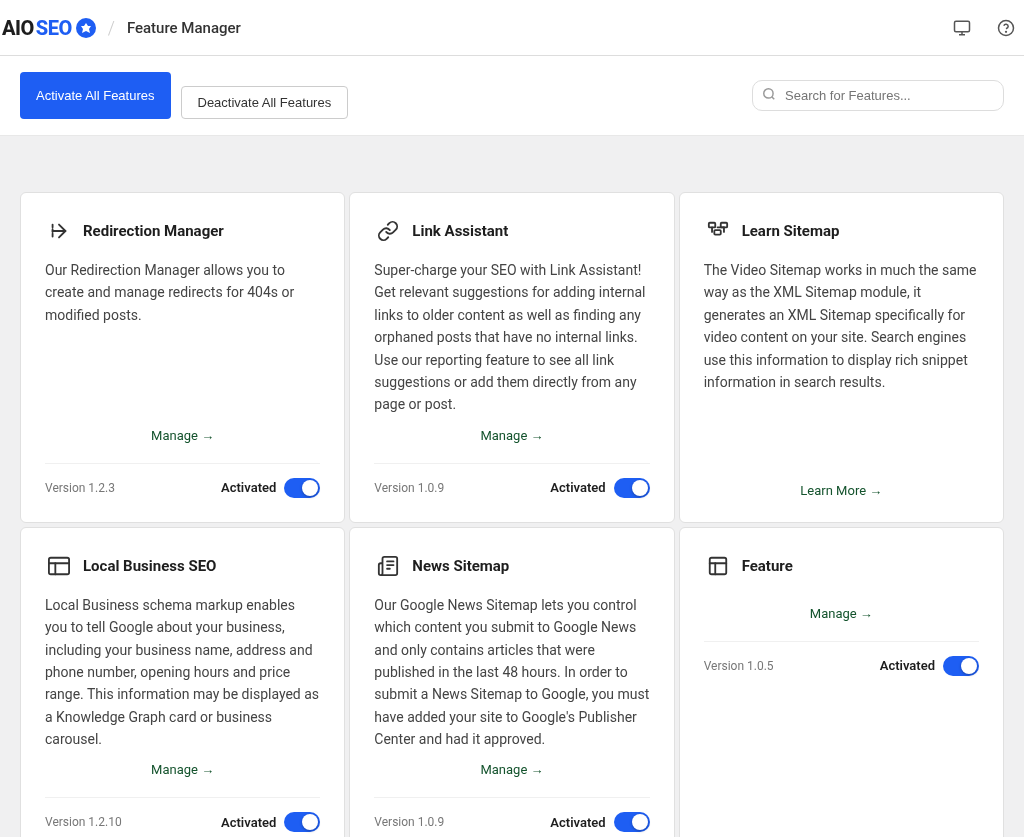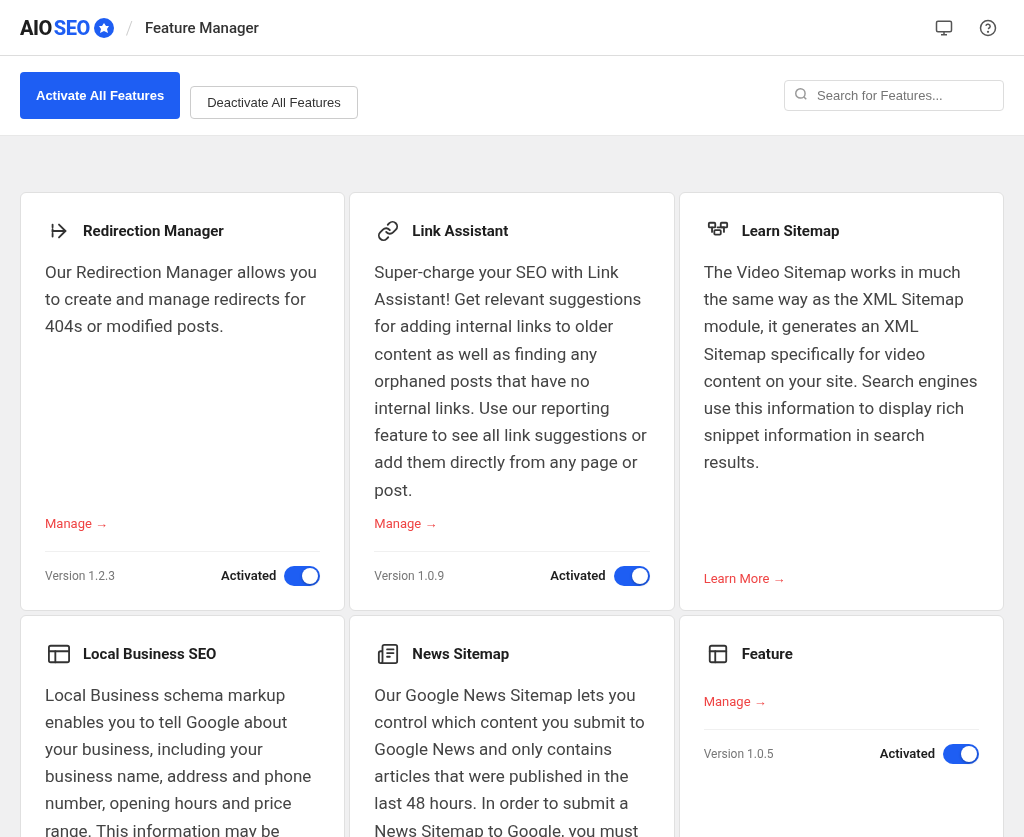--- a/index.html
+++ b/index.html
@@ -5,21 +5,21 @@
     * { box-sizing: border-box; margin: 0; padding: 0; }
     body {
       font-family: -apple-system, BlinkMacSystemFont, 'Segoe UI', Roboto, sans-serif;
       background: #f0f0f1;
       color: #1e1e1e;
       font-size: 14px;
     }
     .top-bar {
       background: #fff;
       border-bottom: 1px solid #ddd;
-      padding: 0 20px;
+      padding: 0 2px;
       height: 56px;
       display: flex;
       align-items: center;
       gap: 12px;
     }
     .logo {
       display: flex;
       align-items: center;
       gap: 2px;
       font-weight: 800;
@@ -77,21 +77,21 @@
     }
     .toolbar-left { display: flex; gap: 10px; }
     .btn-activate {
       background: #1e5ef3;
       color: #fff;
       border: none;
       padding: 8px 16px;
       border-radius: 4px;
       cursor: pointer;
       font-size: 13px;
-      font-weight: 700;
+      font-weight: 400;
     }
     .btn-deactivate {
       background: #fff;
       color: #333;
       border: 1px solid #ccc;
       padding: 8px 16px;
       border-radius: 4px;
       cursor: pointer;
       font-size: 13px;
       font-weight: 500;
@@ -103,25 +103,25 @@
       align-items: center;
     }
     .search-icon-wrap {
       position: absolute;
       left: 10px;
       color: #999;
       pointer-events: none;
     }
     .search-input {
       border: 1px solid #ddd;
-      border-radius: 4px;
+      border-radius: 10px;
       padding: 7px 12px 7px 32px;
       font-size: 13px;
       color: #666;
-      width: 220px;
+      width: 252px;
       outline: none;
     }
     .main-content {
       padding: 24px 20px;
     }
     .feature-grid {
       display: grid;
       grid-template-columns: repeat(3, 1fr);
       gap: 4px;
       margin-top: 32px;
@@ -148,31 +148,32 @@
       align-items: center;
       justify-content: center;
       flex-shrink: 0;
     }
     .card-title {
       font-size: 15px;
       font-weight: 700;
       color: #1e1e1e;
     }
     .card-desc {
-      font-size: 17px;
+      font-size: 14px;
       line-height: 1.6;
       color: #444;
       flex: 1;
     }
     .card-link {
-      color: #ef4444;
+      color: #14532d;
       text-decoration: none;
       font-size: 13px;
       margin-top: 12px;
       display: inline-block;
+      text-align: center;
     }
     .card-footer {
       display: flex;
       align-items: center;
       justify-content: space-between;
       margin-top: 20px;
       padding-top: 14px;
       border-top: 1px solid #f0f0f0;
     }
     .version-label {

